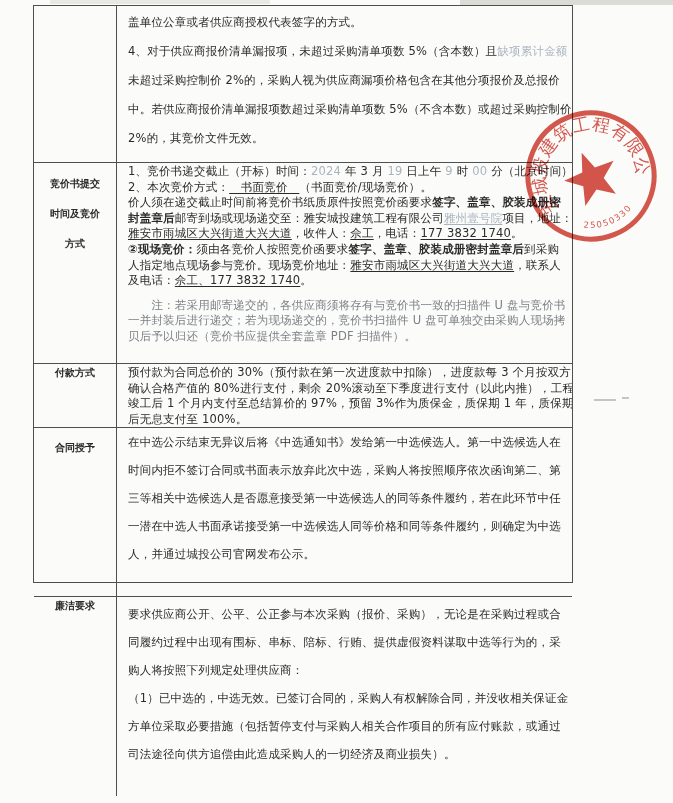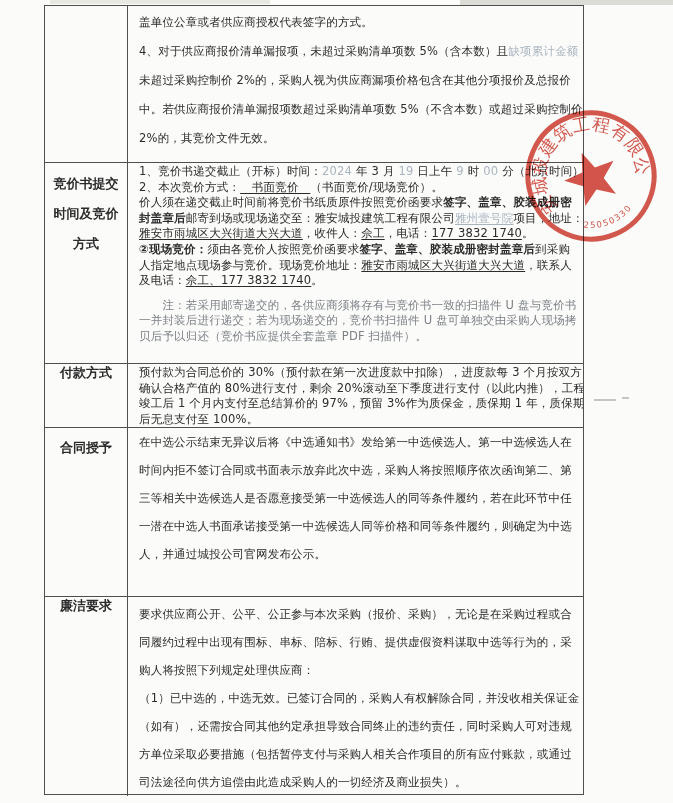--- a/index.html
+++ b/index.html
@@ -12,31 +12,31 @@
     background:#fbfbfa;
     font-family:"DejaVu Sans","Liberation Sans",sans-serif;
     color:var(--text);
     -webkit-font-smoothing:antialiased;
   }
   .streak{position:absolute;pointer-events:none;}
   .streak.s1{left:50px;top:0;width:220px;height:4px;background:#e9e9e4;}
   .streak.s2{left:460px;top:0;width:213px;height:5px;background:#dcdcd6;}
 
   .tbl{
-    position:absolute;left:44px;top:5px;width:540px;height:790px;
+    position:absolute;left:33px;top:5px;width:540px;height:578px;
     border:1px solid var(--border);
     box-sizing:border-box;
     background:transparent;
   }
   .trow{display:flex;box-sizing:border-box;border-top:1px solid var(--border);}
   .trow:first-child{border-top:none;}
   .cell{box-sizing:border-box;}
   .label{
     width:83px;flex:0 0 83px;border-right:1px solid var(--border);
-    font-weight:700;font-size:13px;line-height:30px;
+    font-weight:700;font-size:10px;line-height:30px;
     white-space:pre-line;text-align:center;
     display:flex;flex-direction:column;justify-content:flex-start;
   }
   .label-inner{width:100%;}
   .content{
     flex:1 1 auto;padding:0 4px 0 11px;overflow:hidden;
     font-size:11.5px;letter-spacing:0.2px;
   }
   .ln{white-space:nowrap;}
   .ln.gap{margin-top:9px;}
@@ -125,21 +125,20 @@
       </div>
   </div>
 
   <div class="trow r5">
     <div class="cell label"><div class="label-inner">廉洁要求</div></div>
     <div class="cell content">
         <div class="ln"><span>要求供应商公开、公平、公正参与本次采购（报价、采购），无论是在采购过程或合</span></div>
         <div class="ln"><span>同履约过程中出现有围标、串标、陪标、行贿、提供虚假资料谋取中选等行为的，采</span></div>
         <div class="ln"><span>购人将按照下列规定处理供应商：</span></div>
         <div class="ln"><span>（1）已中选的，中选无效。已签订合同的，采购人有权解除合同，并没收相关保证金</span></div>
-        <div class="ln"><span>（如有），还需按合同其他约定承担导致合同终止的违约责任，同时采购人可对违规</span></div>
         <div class="ln"><span>方单位采取必要措施（包括暂停支付与采购人相关合作项目的所有应付账款，或通过</span></div>
         <div class="ln"><span>司法途径向供方追偿由此造成采购人的一切经济及商业损失）。</span></div>
       </div>
   </div>
 
 </div>
 
 <svg class="seal" viewBox="-70 -70 140 140" xmlns="http://www.w3.org/2000/svg">
   <defs>
     <path id="sealTextArc" d="M -41.7 19.4 A 46 46 0 1 1 41.7 19.4" fill="none"></path>

